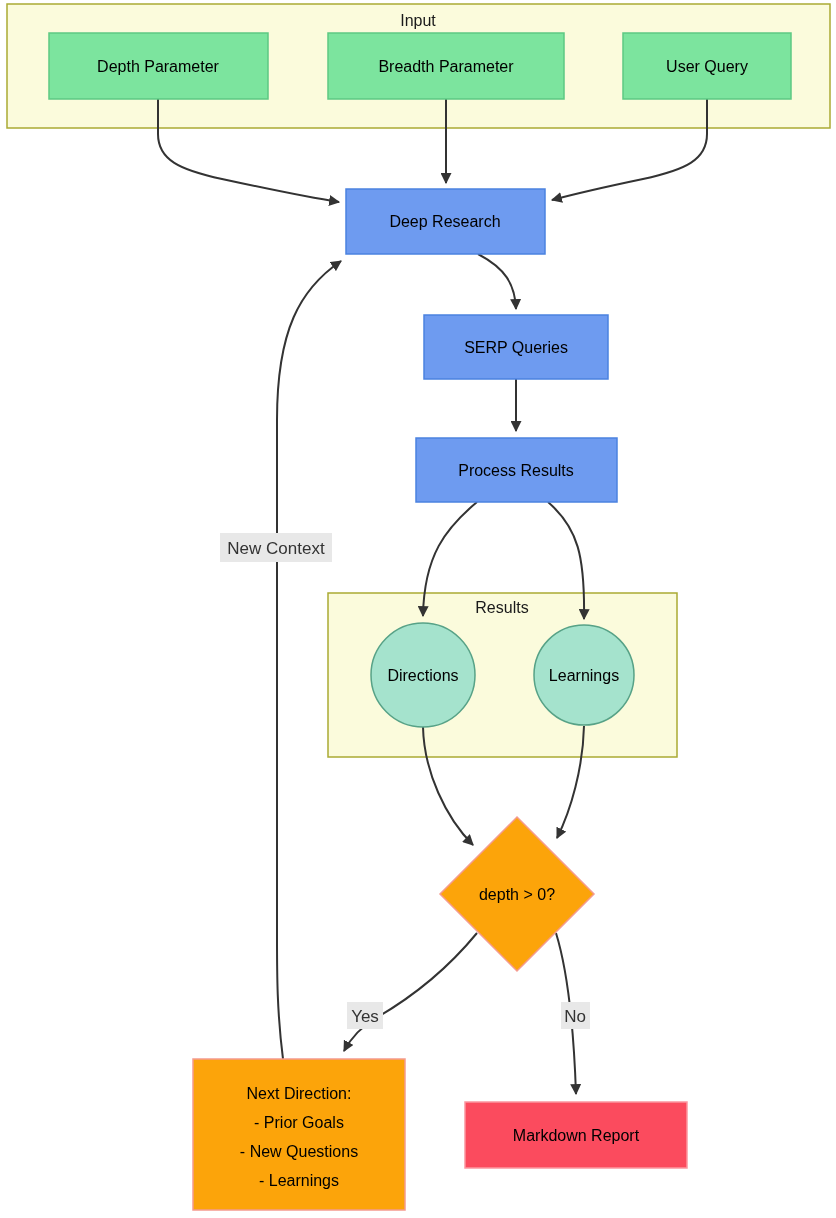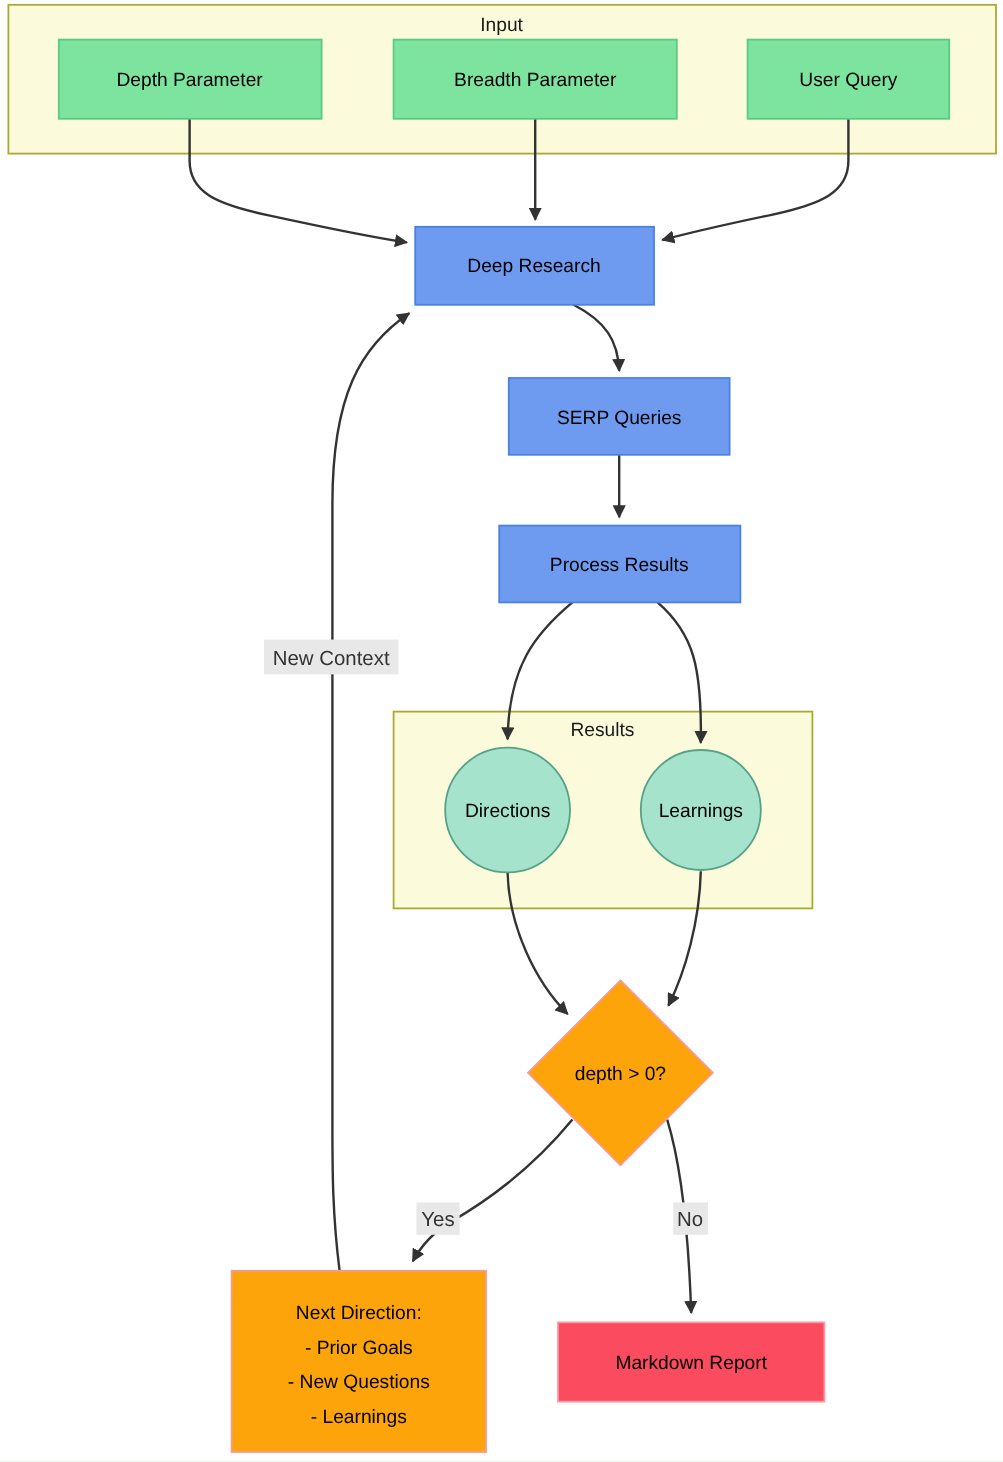--- a/index.html
+++ b/index.html
@@ -1,16 +1,16 @@
 <!DOCTYPE html>
 <html><head>
 <meta charset="utf-8">
 <style>
   html,body{margin:0;padding:0;background:#ffffff;}
-  .stage{width:836px;height:1218px;position:relative;background:#86efac;overflow:hidden;}
+  .stage{width:836px;height:1218px;position:relative;background:#84cc16;overflow:hidden;}
   svg text{font-family:"Liberation Sans","DejaVu Sans",sans-serif;}
   .node-label{font-size:16px;fill:#000000;}
   .container-label{font-size:16px;fill:#1a1a1a;}
   .edge-label{font-size:17px;fill:#333333;}
   .edge{fill:none;stroke:#333333;stroke-width:2;}
   .node-shape{stroke-width:1.5;}
   .container-shape{stroke-width:1.5;}
   .label-bg{fill:#e8e8e8;}
 </style>
 </head>

